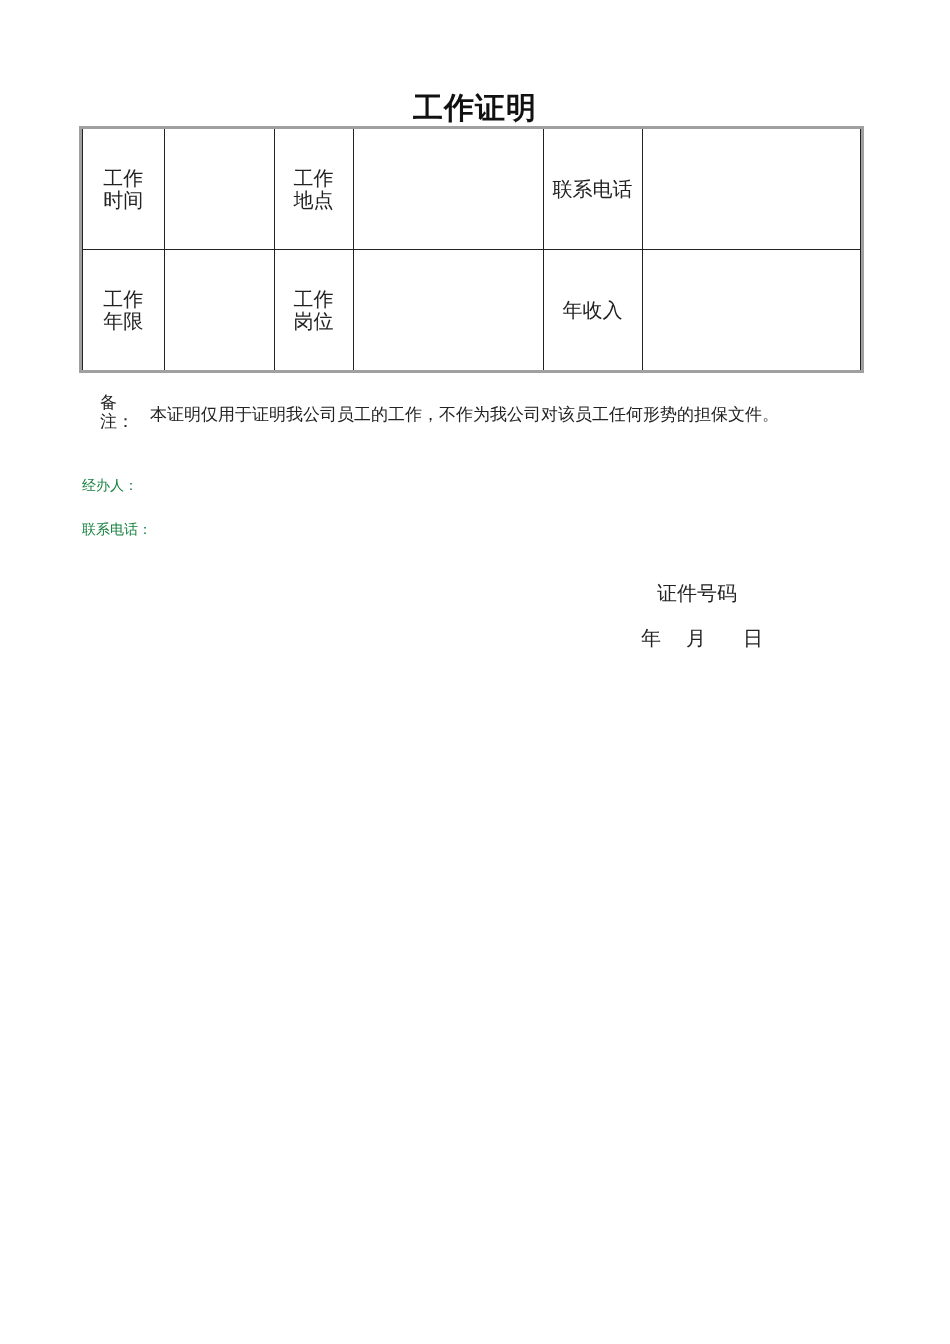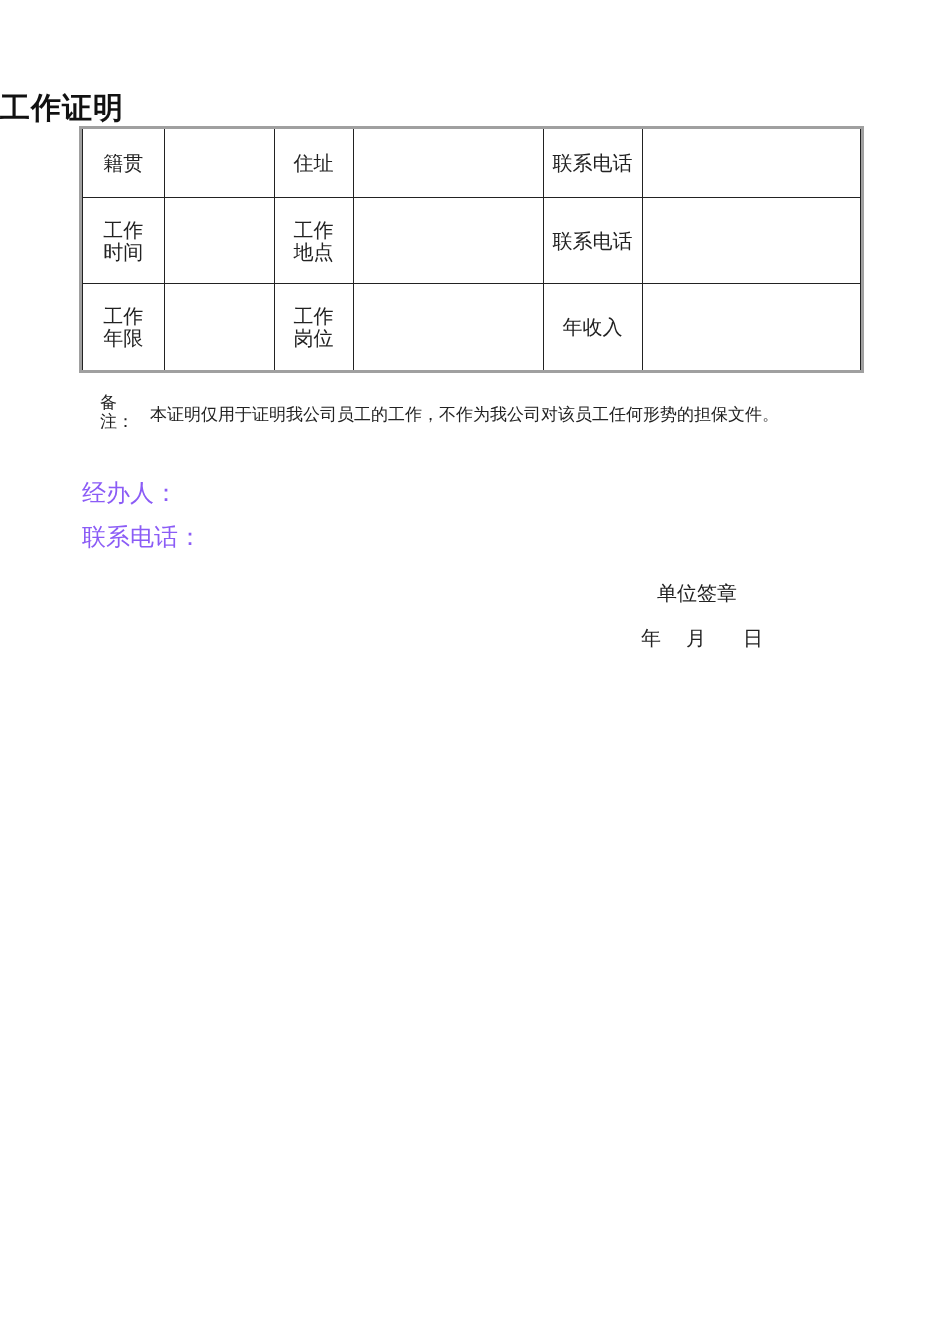--- a/index.html
+++ b/index.html
@@ -1,59 +1,51 @@
 <!DOCTYPE html>
 <html><head>
 <meta charset="utf-8">
 <style>
   html, body { margin: 0; padding: 0; background: #ffffff; }
   body { width: 950px; height: 1344px; position: relative; font-family: "DejaVu Serif", "Liberation Serif", serif; color: #111; overflow: hidden; }
-  .title { position: absolute; left: 0; width: 950px; top: 88px; text-align: left; font-size: 30px; font-weight: bold; font-family: "DejaVu Sans", "Liberation Sans", sans-serif; letter-spacing: 1px; }
+  .title { position: absolute; left: 0; width: 950px; top: 88px; text-align: center; font-size: 30px; font-weight: bold; font-family: "DejaVu Sans", "Liberation Sans", sans-serif; letter-spacing: 1px; }
   .form-table { position: absolute; left: 79px; top: 126px; width: 785px; height: 247px; border: 3px solid #a0a0a0; box-sizing: border-box; }
   .form-inner { position: absolute; left: 0; top: 0; right: 0; bottom: 0; border-left: 1px solid #222; border-right: 1px solid #222; }
   table { border-collapse: collapse; width: 100%; height: 100%; table-layout: fixed; }
   td { border: 1px solid #222; padding: 0; text-align: center; vertical-align: middle; font-size: 20px; line-height: 22px; }
   tr:first-child td { border-top: none; }
   tr:last-child td { border-bottom: none; }
   td:first-child { border-left: none; }
   td:last-child { border-right: none; }
   .label { color: #222; }
   .two-line span { display: block; }
   .note { position: absolute; left: 92px; top: 393px; font-size: 17px; line-height: 19px; color: #222; }
   .note .prefix { position: absolute; left: 8px; top: 0; }
   .note .body { position: absolute; left: 58px; top: 12px; width: 660px; }
-  .field { position: absolute; left: 82px; font-size: 24px; color: #8b5cf6; }
+  .field { position: absolute; left: 82px; font-size: 14px; color: #15803d; }
   .stamp { position: absolute; left: 657px; top: 580px; font-size: 20px; color: #222; }
   .date { position: absolute; top: 625px; font-size: 20px; color: #222; }
 </style>
 </head>
 <body>
 
 <div class="title">工作证明</div>
 
 <div class="form-table">
   <div class="form-inner">
     <table>
       <colgroup>
         <col style="width:81px">
           <col style="width:110px">
           <col style="width:79px">
           <col style="width:190px">
           <col style="width:99px">
           <col>
       </colgroup>
       <tbody>
-      <tr style="height:54px">
-        <td class="label">籍贯</td>
-        <td></td>
-        <td class="label">住址</td>
-        <td></td>
-        <td class="label">联系电话</td>
-        <td></td>
-      </tr>
       <tr style="height:68px">
         <td class="label two-line">
           <span>工作</span>
           <span>时间</span>
         </td>
         <td></td>
         <td class="label two-line">
           <span>工作</span>
           <span>地点</span>
         </td>
@@ -81,16 +73,16 @@
 </div>
 
 <div class="note">
   <span class="prefix">备注：</span>
   <span class="body">本证明仅用于证明我公司员工的工作，不作为我公司对该员工任何形势的担保文件。</span>
 </div>
 
 <div class="field" style="top:477px">经办人：</div>
 <div class="field" style="top:521px">联系电话：</div>
 
-<div class="stamp">单位签章</div>
+<div class="stamp">证件号码</div>
 <div class="date" style="left:641px">年</div>
 <div class="date" style="left:686px">月</div>
 <div class="date" style="left:743px">日</div>
 
 </body></html>

